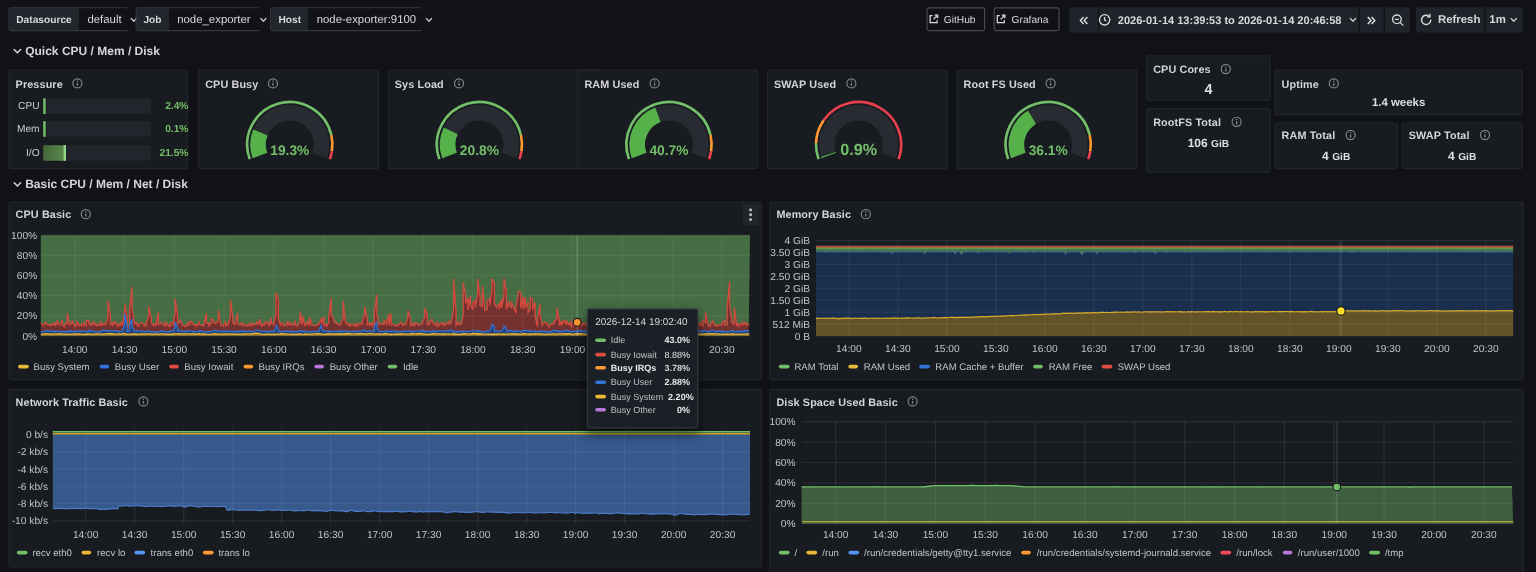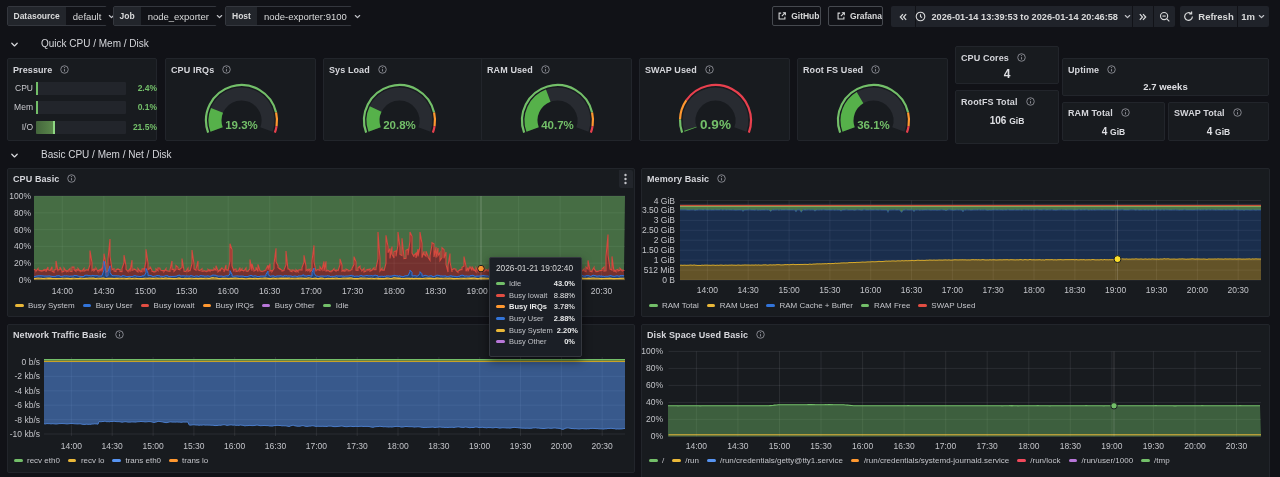--- a/index.html
+++ b/index.html
@@ -1,24 +1,24 @@
 <!DOCTYPE html>
 <html><head><meta charset="utf-8"><style>
 *{margin:0;padding:0;box-sizing:border-box}
 body{width:1280px;height:477px;background:#111217;font-family:"Liberation Sans",sans-serif;position:relative;overflow:hidden}
 .panel{position:absolute;background:#181b1f;border:1px solid #22252b;border-radius:2px}
 .ptitle{position:absolute;top:5.5px;left:5px;font-size:9px;font-weight:700;color:#d5d6db;display:flex;white-space:nowrap;letter-spacing:0.1px}
 .ptitle svg{margin-left:8px}
 .vlabel{display:flex;position:absolute;top:6px;height:20px;border:1px solid #34373e;border-radius:2px;white-space:nowrap}
 .vlabel .l{background:#22252b;color:#d8d9da;font-weight:700;display:flex;align-items:center;padding:0 6px;font-size:8.5px}
 .vlabel .v{background:#111217;color:#d8d9da;display:flex;align-items:center;padding:0 7px;font-size:9.5px;gap:6px;flex:1;justify-content:space-between}
-.btn{position:absolute;top:6px;height:20px;border:1px solid #46494f;border-radius:2px;color:#d8d9da;font-size:8.5px;font-weight:700;display:flex;align-items:center;justify-content:flex-end;gap:4px;white-space:nowrap}
+.btn{position:absolute;top:6px;height:20px;border:1px solid #46494f;border-radius:2px;color:#d8d9da;font-size:8.5px;font-weight:400;display:flex;align-items:center;justify-content:flex-start;gap:4px;white-space:nowrap}
 .grp{position:absolute;top:6px;height:21px;background:#20232a;border-radius:2px;display:flex;align-items:center;color:#d8d9da;white-space:nowrap}
 .sep{width:1px;height:21px;background:#111217}
-.shead{position:absolute;font-size:10px;font-weight:400;color:#d5d6db;display:flex;align-items:flex-end;gap:22px;white-space:nowrap}
+.shead{position:absolute;font-size:10px;font-weight:700;color:#d5d6db;display:flex;align-items:flex-start;gap:2px;white-space:nowrap}
 .legend{position:absolute;display:flex;align-items:center;font-size:8px;color:#c3c4c9;white-space:nowrap}
 .litem{display:flex;align-items:center;margin-right:8px}
 .ldash{width:8.5px;height:3px;border-radius:1.5px;margin-right:4.5px}
 .statv{position:absolute;width:100%;text-align:center;font-weight:700;color:#dedfe3;font-size:10px;white-space:nowrap}
 .statv .u{font-size:8.5px}
 </style></head><body>
 
 <div class="vlabel" style="left:6.5px;width:100px">
     <div class="l">Datasource</div>
     <div class="v">default <svg width="9" height="9" viewBox="0 0 10 10">
@@ -126,21 +126,21 @@
     <div style="position:absolute;left:27.5px;top:42.3px;width:2px;height:13px;background:#73bf69"></div>
     <div style="position:absolute;left:119.0px;top:42.3px;width:30px;text-align:right;font-size:8.5px;font-weight:700;color:#73bf69;line-height:13px">0.1%</div>
     <div style="position:absolute;left:0;top:61.6px;width:25px;text-align:right;font-size:8.5px;color:#c9cace;line-height:13px">I/O</div>
     <div style="position:absolute;left:27.5px;top:61.6px;width:90.5px;height:13px;background:#22252b;border-radius:1px"></div>
     <div style="position:absolute;left:27.5px;top:61.6px;width:19.5px;height:13px;background:linear-gradient(90deg,#44663c,#5d8b4d);border-radius:1px"></div>
     <div style="position:absolute;left:45.0px;top:61.6px;width:2px;height:13px;background:#8fd783"></div>
     <div style="position:absolute;left:119.0px;top:61.6px;width:30px;text-align:right;font-size:8.5px;font-weight:700;color:#73bf69;line-height:13px">21.5%</div>
   </div>
 <div class="panel" style="left:165px;top:58px;width:151px;height:83px">
     <div class="ptitle">
-      <span>CPU IRQs</span>
+      <span>CPU Busy</span>
       <svg width="9" height="9" viewBox="0 0 10 10" fill="none">
         <circle cx="5" cy="5" r="4.2" stroke="#85878e" stroke-width="1.1"></circle>
         <path d="M5 4.6 V7.2" stroke="#85878e" stroke-width="1.2"></path>
         <circle cx="5" cy="2.9" r="0.7" fill="#85878e"></circle>
       </svg>
     </div>
     <svg style="position:absolute;left:0;top:0" width="151" height="83" viewBox="0 0 151 83">
       <path d="M 42.14 73.64 A 35.5 35.5 0 1 1 110.09 53.51" stroke="#73bf69" stroke-width="2.2" fill="none"></path>
       <path d="M 110.09 53.51 A 35.5 35.5 0 0 1 110.56 67.05" stroke="#ff9830" stroke-width="2.2" fill="none"></path>
       <path d="M 110.56 67.05 A 35.5 35.5 0 0 1 108.86 73.64" stroke="#e8404e" stroke-width="2.2" fill="none"></path>
@@ -234,21 +234,21 @@
   </div>
 <div class="panel" style="left:1062px;top:58px;width:207px;height:38px">
     <div class="ptitle">
       <span>Uptime</span>
       <svg width="9" height="9" viewBox="0 0 10 10" fill="none">
         <circle cx="5" cy="5" r="4.2" stroke="#85878e" stroke-width="1.1"></circle>
         <path d="M5 4.6 V7.2" stroke="#85878e" stroke-width="1.2"></path>
         <circle cx="5" cy="2.9" r="0.7" fill="#85878e"></circle>
       </svg>
     </div>
-    <div class="statv" style="top:27px;transform:translateY(-50%);font-size:9.5px">2.7 weeks</div>
+    <div class="statv" style="top:27px;transform:translateY(-50%);font-size:9.5px">1.4 weeks</div>
   </div>
 <div class="panel" style="left:955px;top:90px;width:104px;height:54px">
     <div class="ptitle">
       <span>RootFS Total</span>
       <svg width="9" height="9" viewBox="0 0 10 10" fill="none">
         <circle cx="5" cy="5" r="4.2" stroke="#85878e" stroke-width="1.1"></circle>
         <path d="M5 4.6 V7.2" stroke="#85878e" stroke-width="1.2"></path>
         <circle cx="5" cy="2.9" r="0.7" fill="#85878e"></circle>
       </svg>
     </div>
@@ -544,21 +544,21 @@
     <text x="945.7" y="448.5" text-anchor="middle" font-size="8.5" fill="#c3c4c9">17:00</text>
     <text x="987.2" y="448.5" text-anchor="middle" font-size="8.5" fill="#c3c4c9">17:30</text>
     <text x="1028.8" y="448.5" text-anchor="middle" font-size="8.5" fill="#c3c4c9">18:00</text>
     <text x="1070.3" y="448.5" text-anchor="middle" font-size="8.5" fill="#c3c4c9">18:30</text>
     <text x="1111.9" y="448.5" text-anchor="middle" font-size="8.5" fill="#c3c4c9">19:00</text>
     <text x="1153.4" y="448.5" text-anchor="middle" font-size="8.5" fill="#c3c4c9">19:30</text>
     <text x="1195.0" y="448.5" text-anchor="middle" font-size="8.5" fill="#c3c4c9">20:00</text>
     <text x="1236.5" y="448.5" text-anchor="middle" font-size="8.5" fill="#c3c4c9">20:30</text>
   </svg>
 <div style="position:absolute;left:489px;top:257px;width:93px;height:99.5px;background:#1b1f26;border:1px solid #34373e;border-radius:2px;box-shadow:0 4px 10px rgba(0,0,0,0.5);z-index:10;font-size:7.5px;color:#bfc1c6;white-space:nowrap;overflow:hidden">
-    <div style="padding:5px 6px 3px 6px;font-size:8.3px;color:#d8d9da">2026-01-21 19:02:40</div>
+    <div style="padding:5px 6px 3px 6px;font-size:8.3px;color:#d8d9da">2026-12-14 19:02:40</div>
     <div style="padding:2px 6px 0 6px">
       <div style="display:flex;align-items:center;height:11.6px">
         <div style="width:9px;height:3px;border-radius:1.5px;background:#73bf69;margin-right:4px;flex:none"></div>
         <div style="margin-right:4px;">Idle</div>
         <div style="margin-left:auto;font-weight:700;color:#e8e9ea">43.0%</div>
       </div>
       <div style="display:flex;align-items:center;height:11.6px">
         <div style="width:9px;height:3px;border-radius:1.5px;background:#e24d42;margin-right:4px;flex:none"></div>
         <div style="margin-right:4px;">Busy Iowait</div>
         <div style="margin-left:auto;font-weight:400;color:#e8e9ea">8.88%</div>

